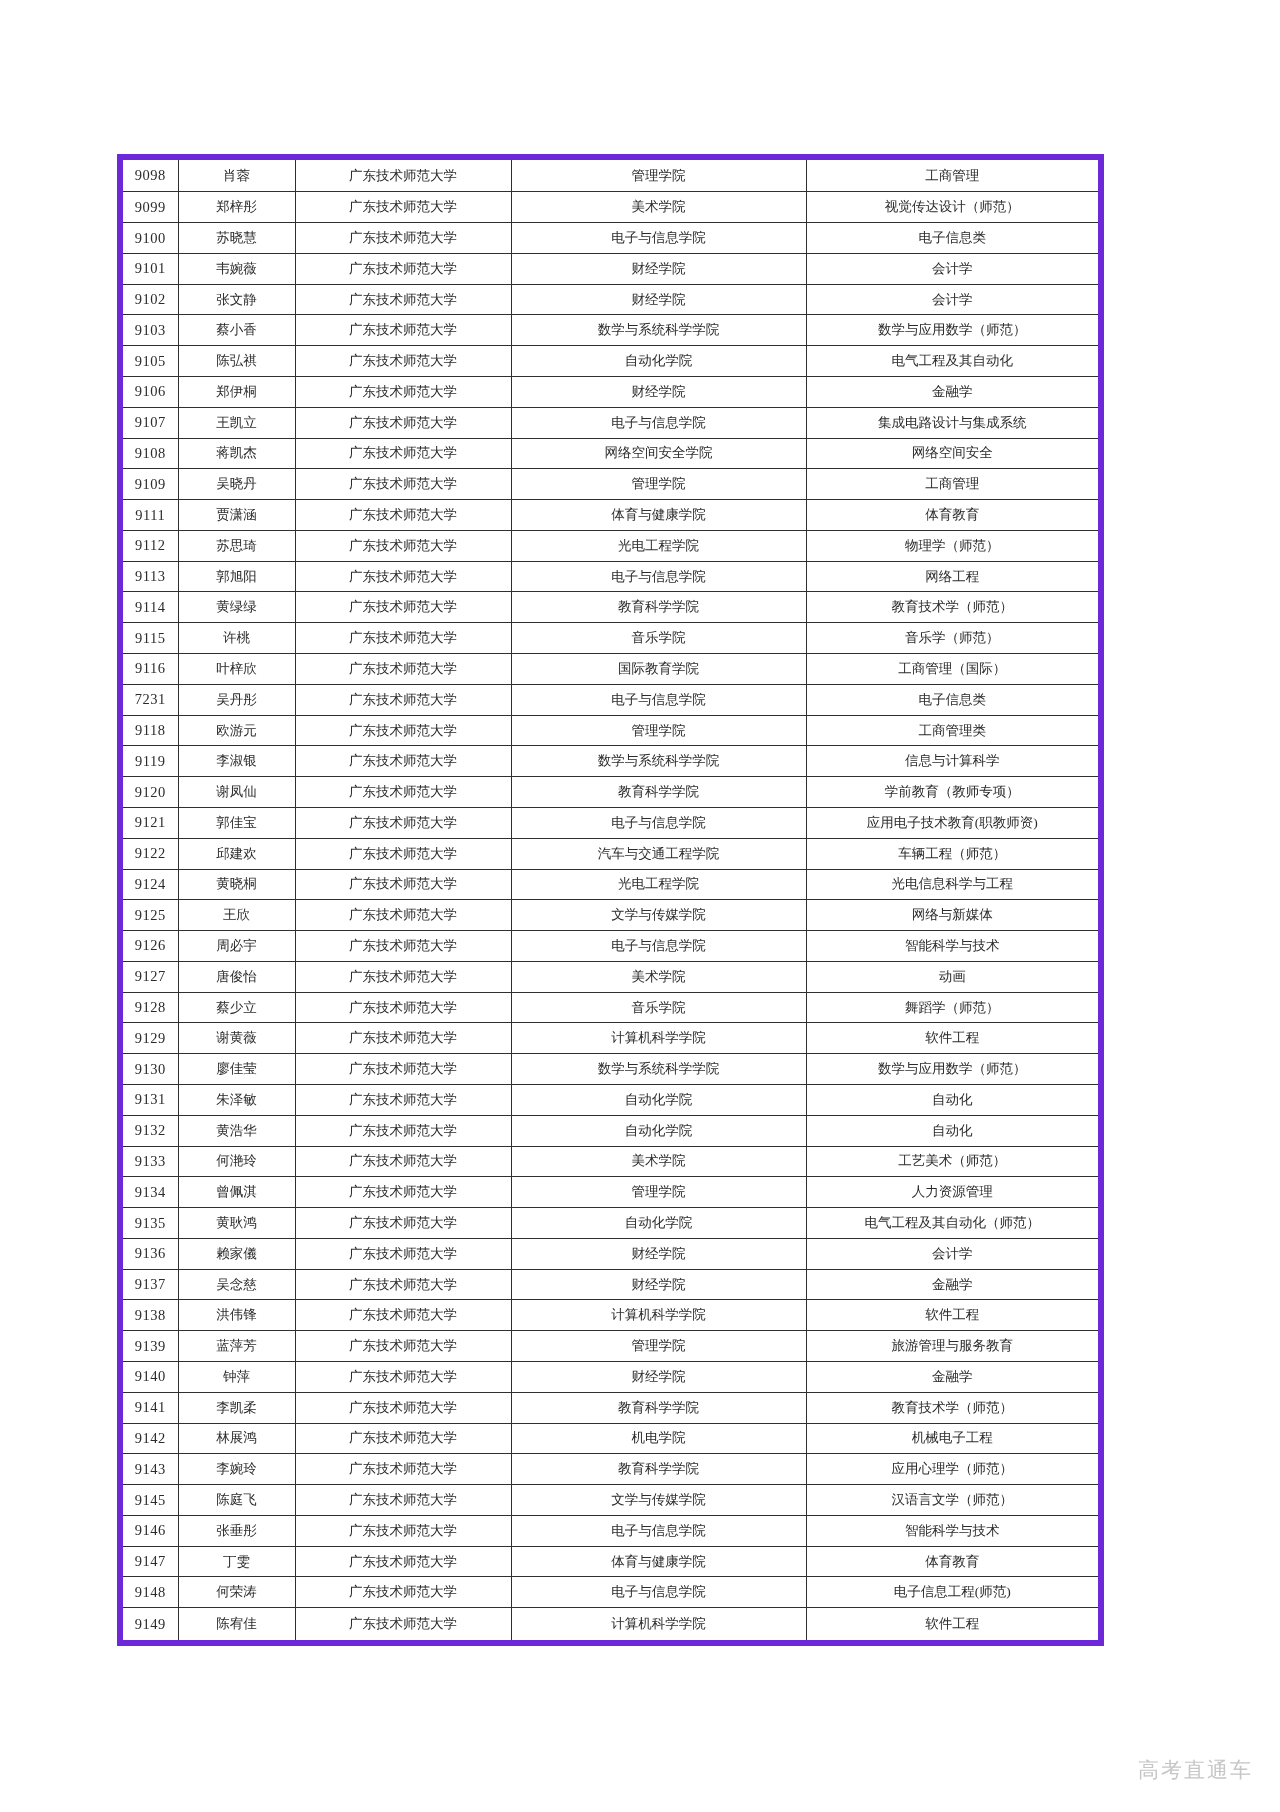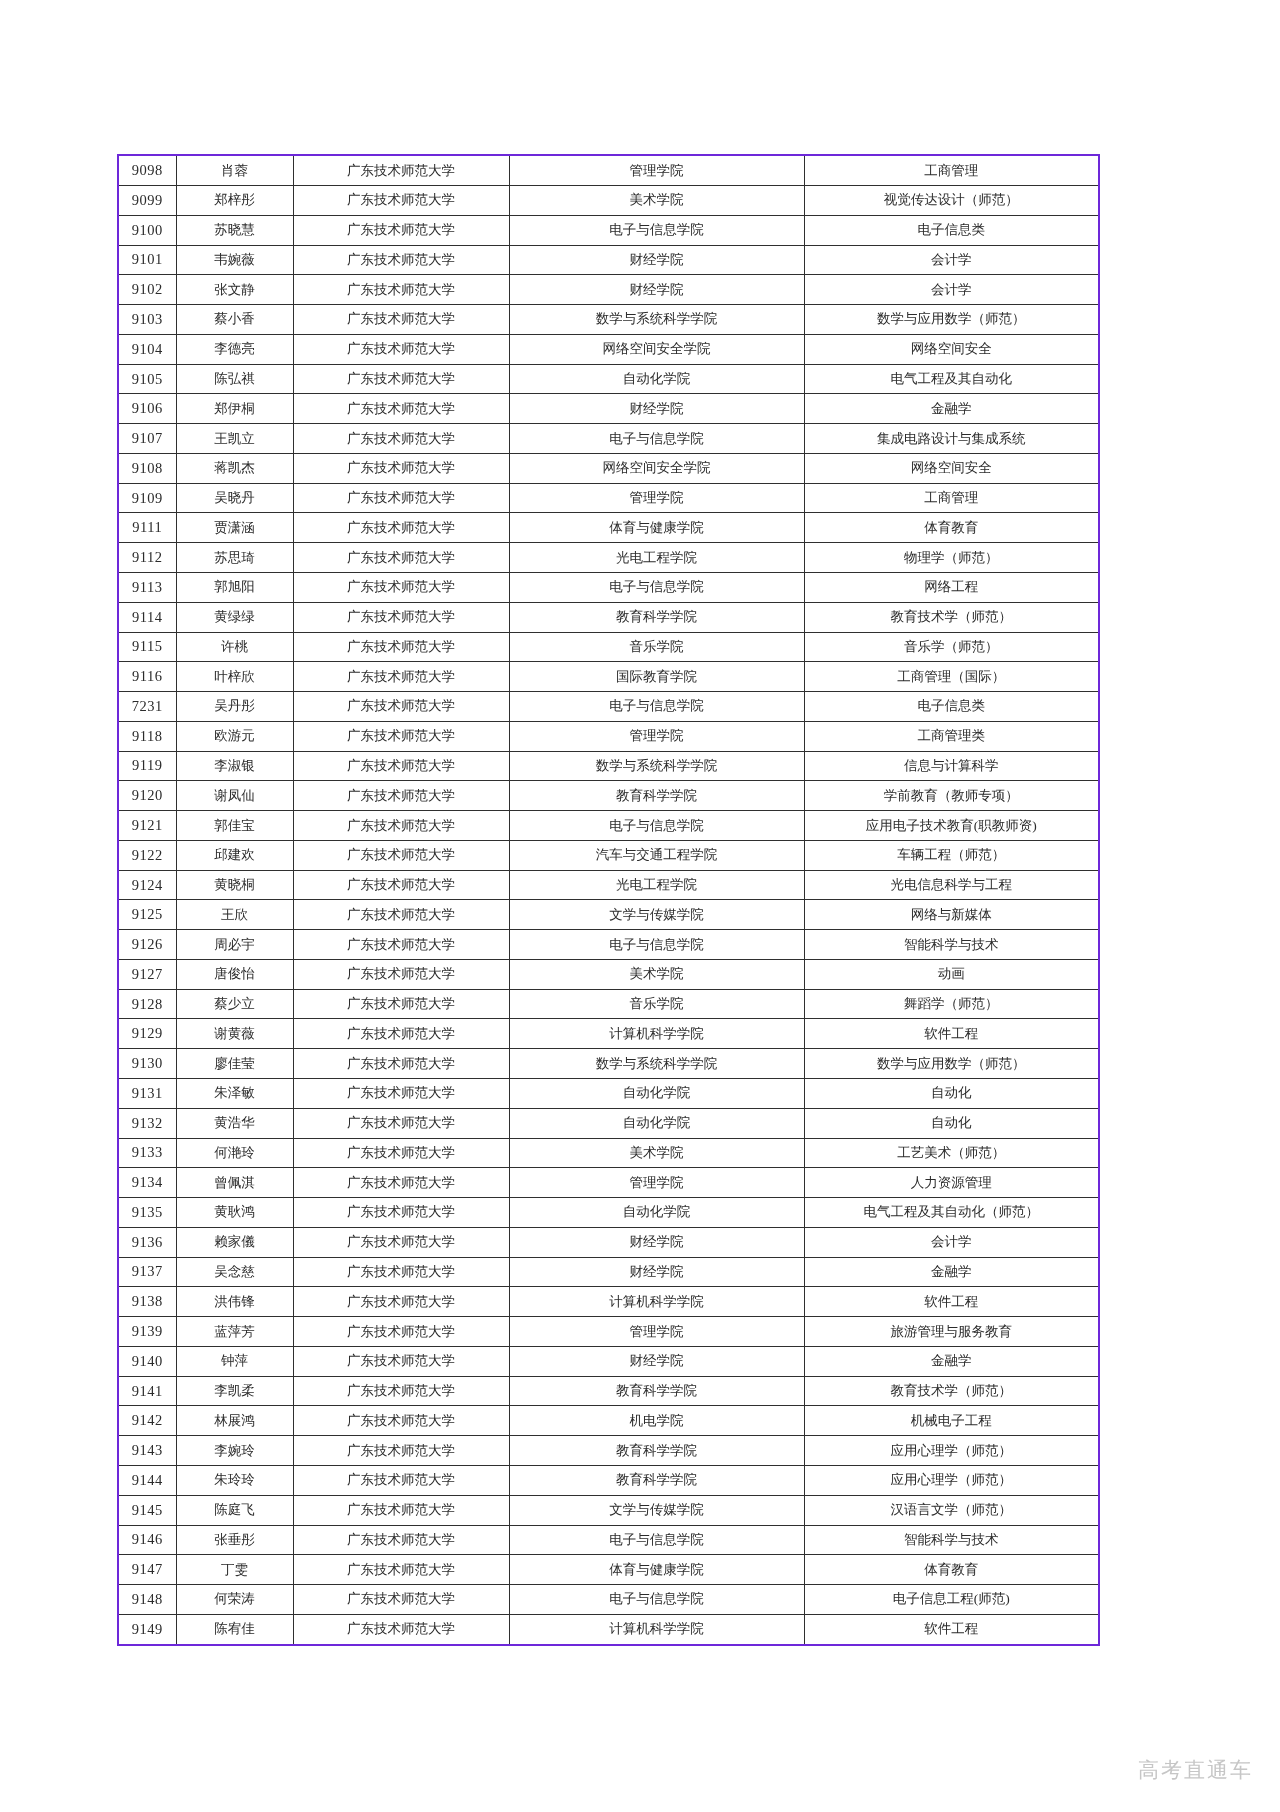--- a/index.html
+++ b/index.html
@@ -37,21 +37,21 @@
     padding: 0 4px;
     white-space: nowrap;
     overflow: hidden;
     color: #2b2b2b;
   }
   table.roster td.c-id {
     font-size: 14.5px;
     letter-spacing: 0.5px;
   }
   table.roster {
-    border: 2px solid #6d28d9;
+    border: 6px solid #6d28d9;
   }
   col.c-id       { width: 58px;  }
   col.c-name     { width: 117px; }
   col.c-univ     { width: 216px; }
   col.c-college  { width: 295px; }
   col.c-major    { width: 295px; }
   .watermark {
     position: absolute;
     top: 1756px;
     right: 27px;
@@ -112,55 +112,48 @@
             <td class="c-major">会计学</td>
           </tr>
           <tr>
             <td class="c-id">9103</td>
             <td class="c-name">蔡小香</td>
             <td class="c-university">广东技术师范大学</td>
             <td class="c-college">数学与系统科学学院</td>
             <td class="c-major">数学与应用数学（师范）</td>
           </tr>
           <tr>
-            <td class="c-id">9104</td>
-            <td class="c-name">李德亮</td>
+            <td class="c-id">9105</td>
+            <td class="c-name">陈弘祺</td>
+            <td class="c-university">广东技术师范大学</td>
+            <td class="c-college">自动化学院</td>
+            <td class="c-major">电气工程及其自动化</td>
+          </tr>
+          <tr>
+            <td class="c-id">9106</td>
+            <td class="c-name">郑伊桐</td>
+            <td class="c-university">广东技术师范大学</td>
+            <td class="c-college">财经学院</td>
+            <td class="c-major">金融学</td>
+          </tr>
+          <tr>
+            <td class="c-id">9107</td>
+            <td class="c-name">王凯立</td>
+            <td class="c-university">广东技术师范大学</td>
+            <td class="c-college">电子与信息学院</td>
+            <td class="c-major">集成电路设计与集成系统</td>
+          </tr>
+          <tr>
+            <td class="c-id">9108</td>
+            <td class="c-name">蒋凯杰</td>
             <td class="c-university">广东技术师范大学</td>
             <td class="c-college">网络空间安全学院</td>
             <td class="c-major">网络空间安全</td>
           </tr>
           <tr>
-            <td class="c-id">9105</td>
-            <td class="c-name">陈弘祺</td>
-            <td class="c-university">广东技术师范大学</td>
-            <td class="c-college">自动化学院</td>
-            <td class="c-major">电气工程及其自动化</td>
-          </tr>
-          <tr>
-            <td class="c-id">9106</td>
-            <td class="c-name">郑伊桐</td>
-            <td class="c-university">广东技术师范大学</td>
-            <td class="c-college">财经学院</td>
-            <td class="c-major">金融学</td>
-          </tr>
-          <tr>
-            <td class="c-id">9107</td>
-            <td class="c-name">王凯立</td>
-            <td class="c-university">广东技术师范大学</td>
-            <td class="c-college">电子与信息学院</td>
-            <td class="c-major">集成电路设计与集成系统</td>
-          </tr>
-          <tr>
-            <td class="c-id">9108</td>
-            <td class="c-name">蒋凯杰</td>
-            <td class="c-university">广东技术师范大学</td>
-            <td class="c-college">网络空间安全学院</td>
-            <td class="c-major">网络空间安全</td>
-          </tr>
-          <tr>
             <td class="c-id">9109</td>
             <td class="c-name">吴晓丹</td>
             <td class="c-university">广东技术师范大学</td>
             <td class="c-college">管理学院</td>
             <td class="c-major">工商管理</td>
           </tr>
           <tr>
             <td class="c-id">9111</td>
             <td class="c-name">贾潇涵</td>
             <td class="c-university">广东技术师范大学</td>
@@ -373,27 +366,20 @@
           <tr>
             <td class="c-id">9142</td>
             <td class="c-name">林展鸿</td>
             <td class="c-university">广东技术师范大学</td>
             <td class="c-college">机电学院</td>
             <td class="c-major">机械电子工程</td>
           </tr>
           <tr>
             <td class="c-id">9143</td>
             <td class="c-name">李婉玲</td>
-            <td class="c-university">广东技术师范大学</td>
-            <td class="c-college">教育科学学院</td>
-            <td class="c-major">应用心理学（师范）</td>
-          </tr>
-          <tr>
-            <td class="c-id">9144</td>
-            <td class="c-name">朱玲玲</td>
             <td class="c-university">广东技术师范大学</td>
             <td class="c-college">教育科学学院</td>
             <td class="c-major">应用心理学（师范）</td>
           </tr>
           <tr>
             <td class="c-id">9145</td>
             <td class="c-name">陈庭飞</td>
             <td class="c-university">广东技术师范大学</td>
             <td class="c-college">文学与传媒学院</td>
             <td class="c-major">汉语言文学（师范）</td>

